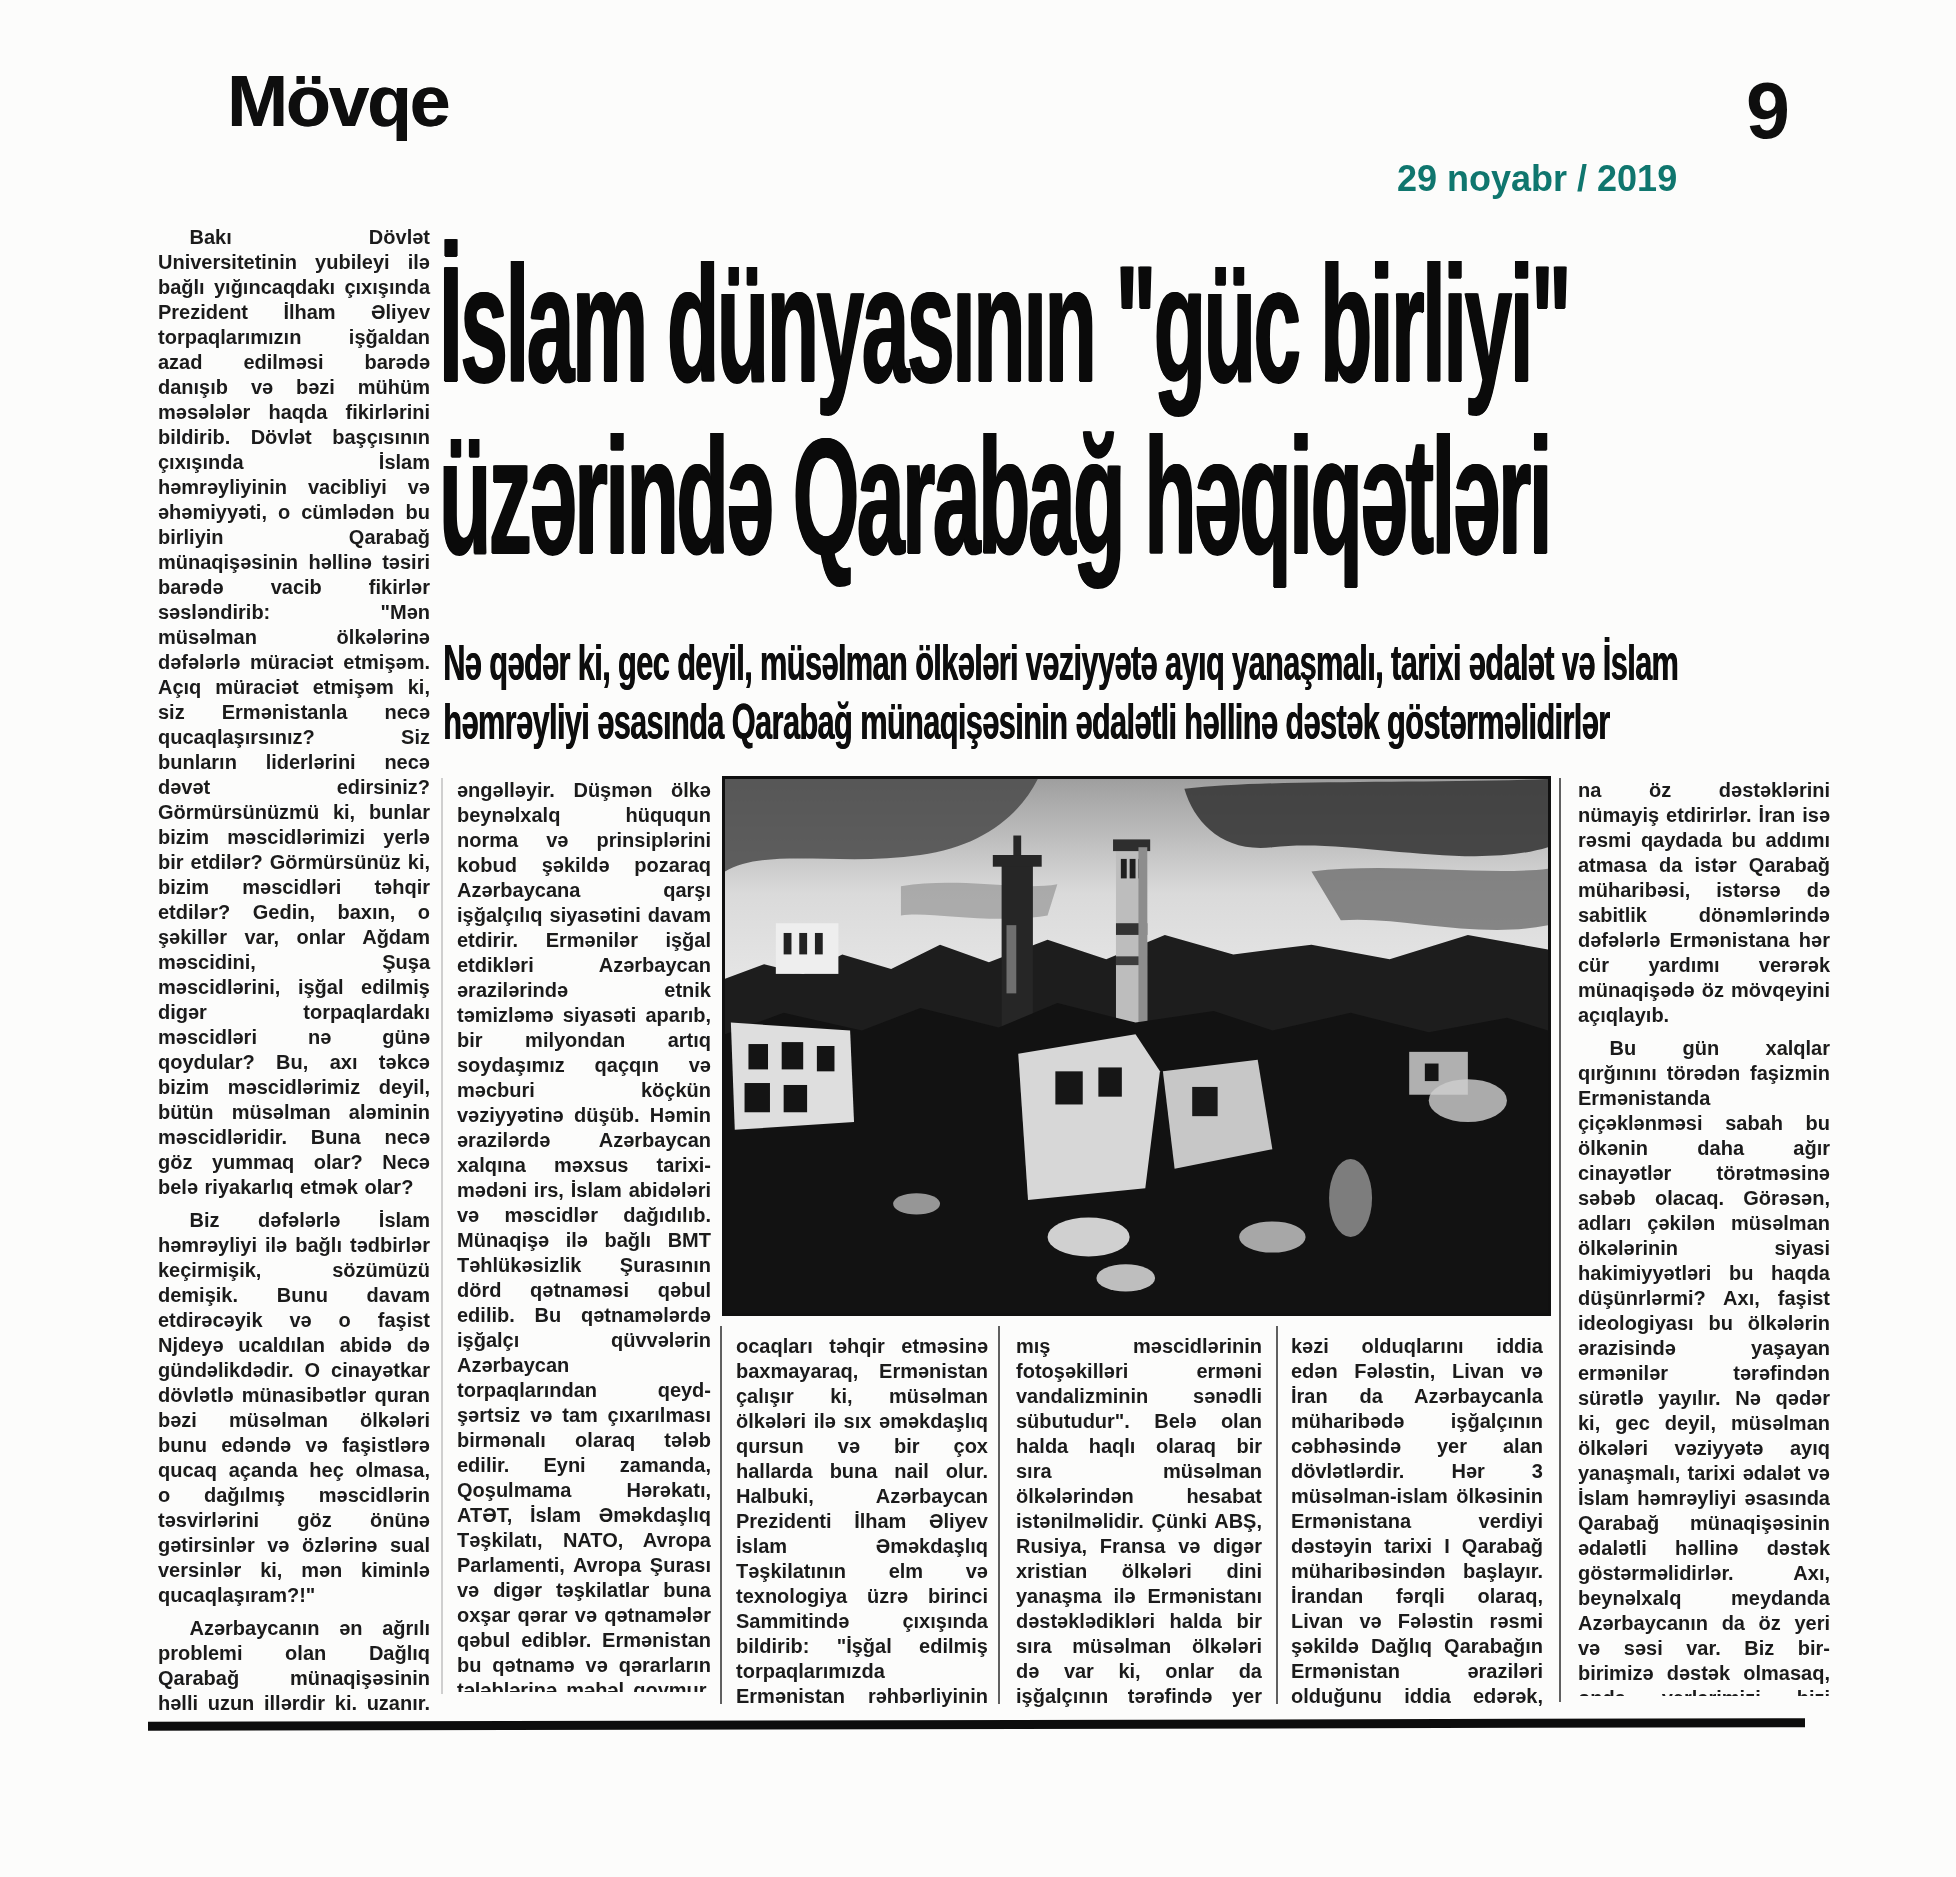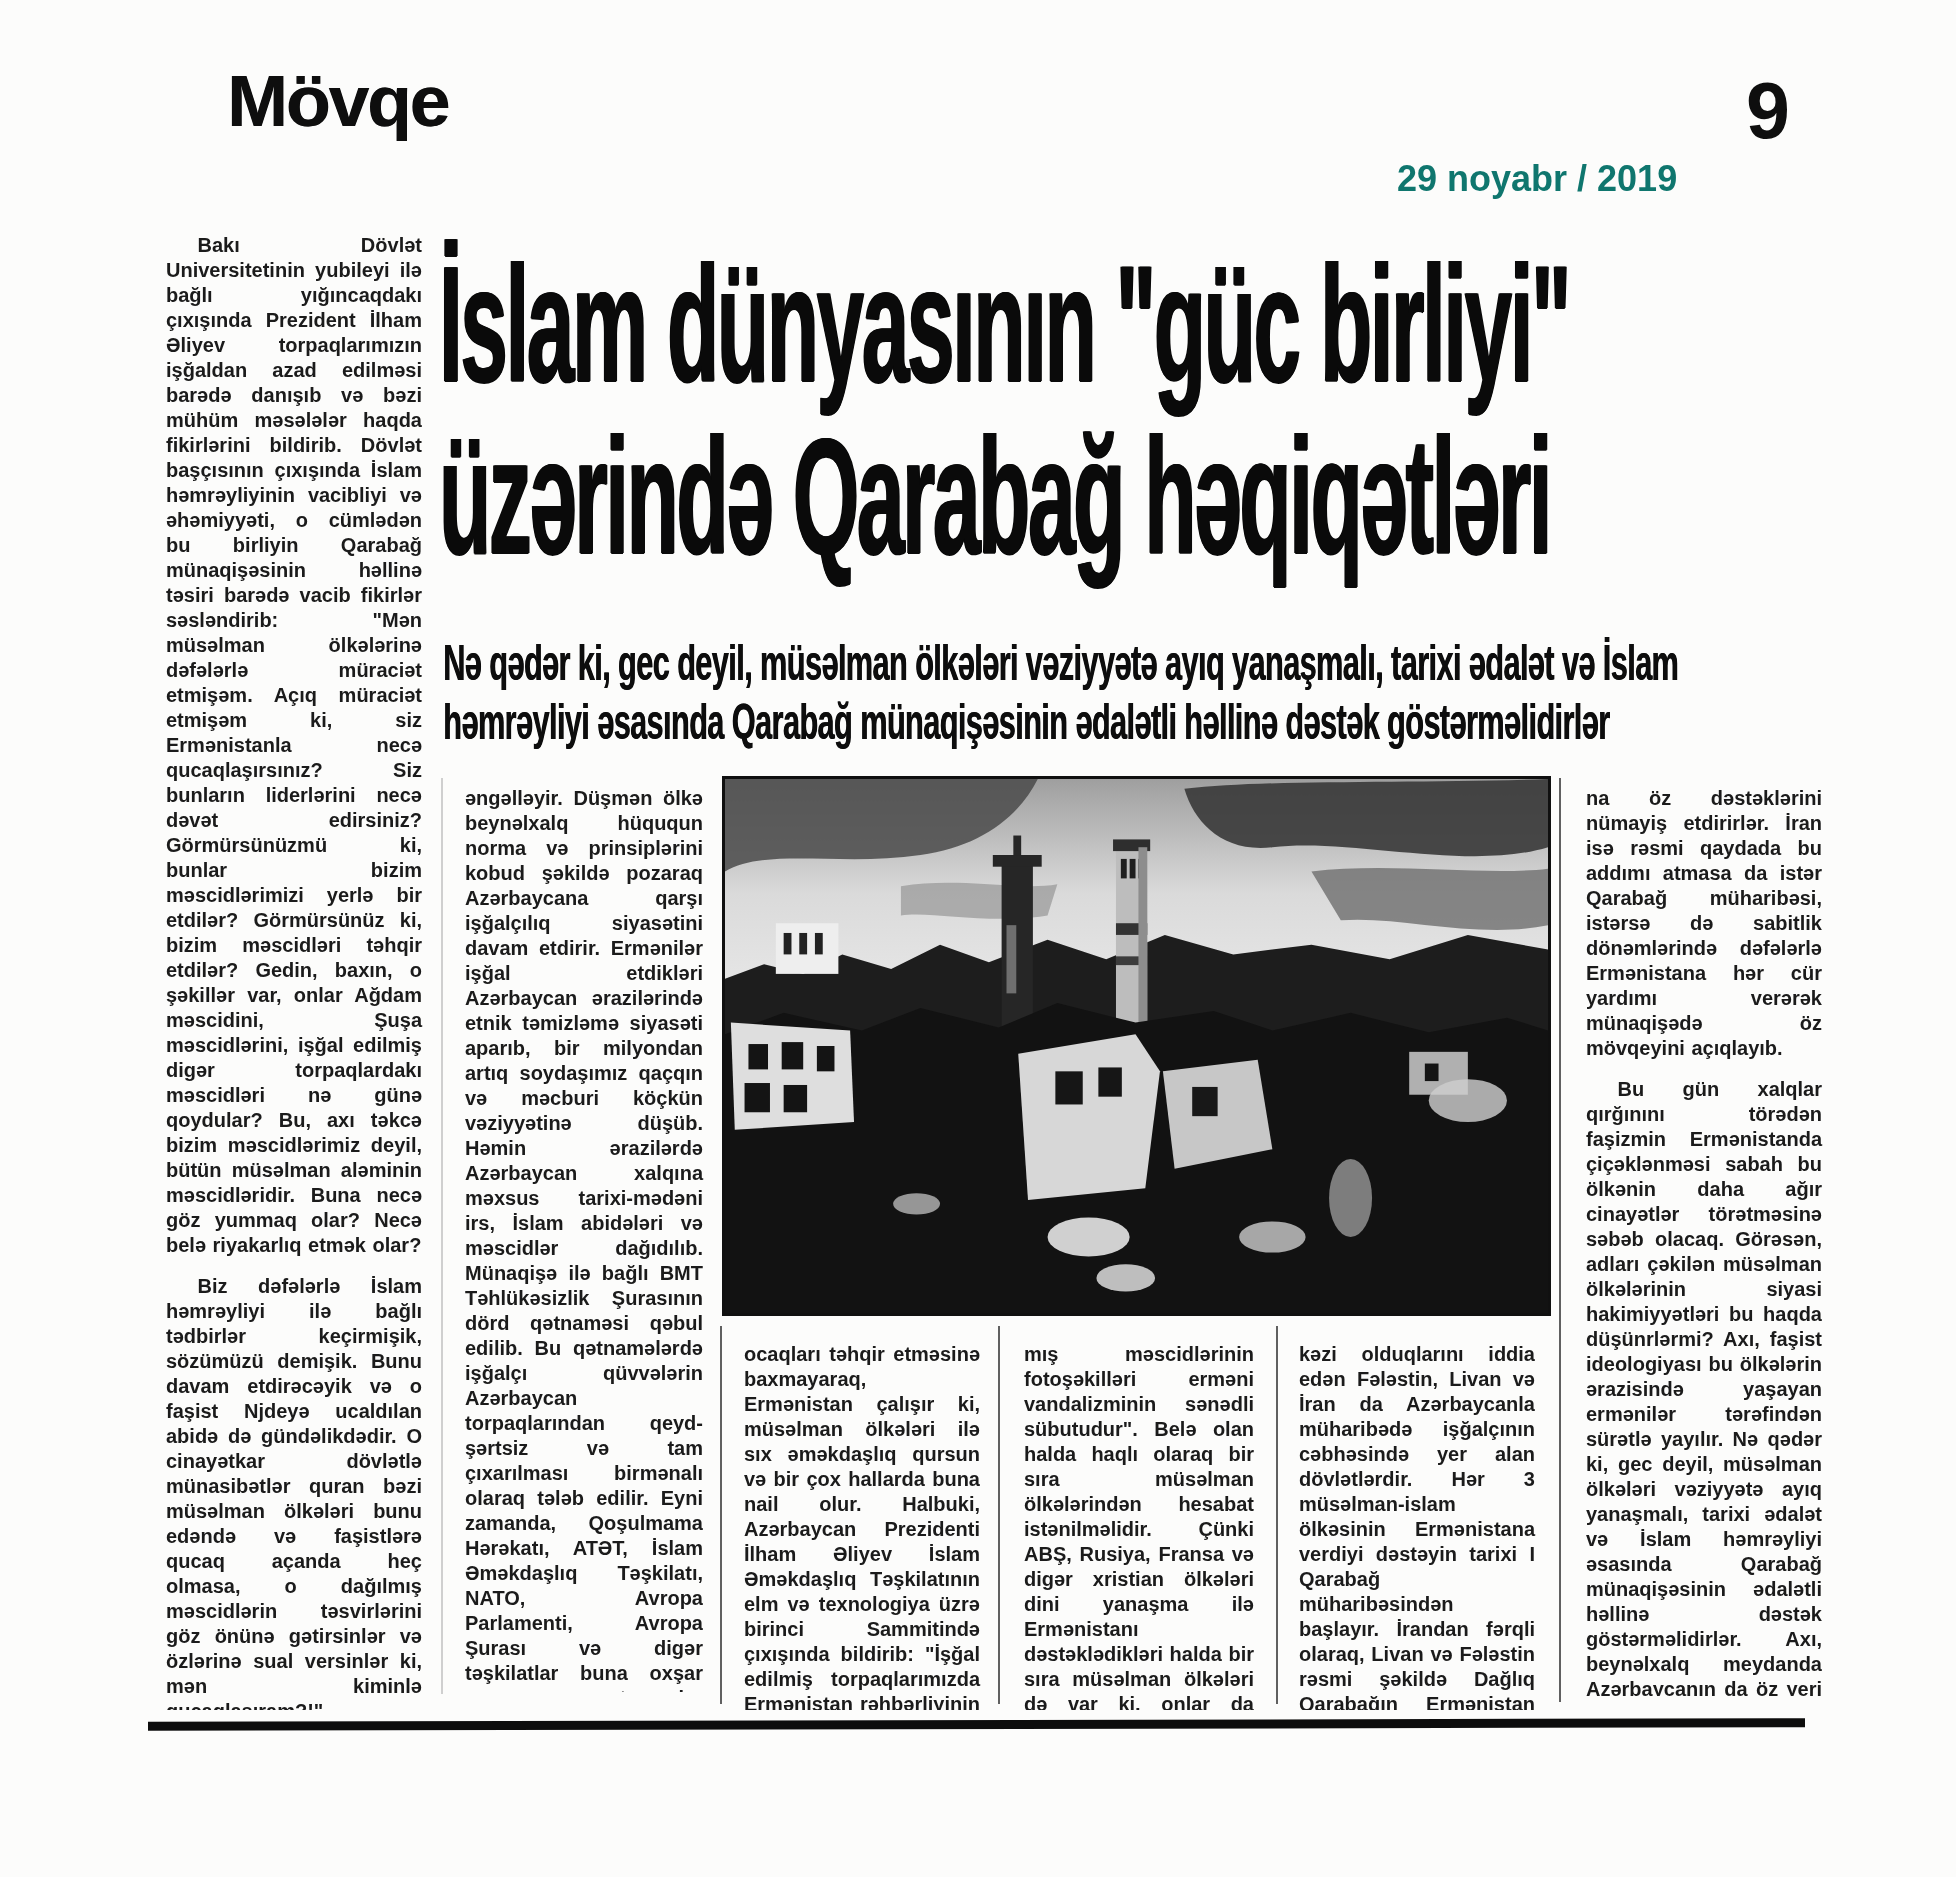--- a/index.html
+++ b/index.html
@@ -47,21 +47,21 @@
   .deck1{top:638px;}
   .deck2{top:697px;}
   .col{
     position:absolute;
     font-size:20px;font-weight:700;line-height:25px;
     text-align:justify;
     overflow:hidden;
     color:#1b1b1b;
     word-spacing:1px;
   }
-  .col p{margin:16px;}
+  .col p{margin:8px;}
   .col p.indent{text-indent:31.5px;}
   .col1{left:150px;top:217px;width:288px;height:1493px;}
   .col2{left:449px;top:770px;width:270px;height:922px;}
   .col3{left:728px;top:1326px;width:268px;height:384px;}
   .col4{left:1008px;top:1326px;width:262px;height:384px;}
   .col5{left:1283px;top:1326px;width:268px;height:384px;}
   .col6{left:1570px;top:770px;width:268px;height:926px;}
   .photo-frame{
     position:absolute;left:722px;top:776px;width:829px;height:540px;
     border:3px solid #101010;box-sizing:border-box;background:#c9c9c9;

